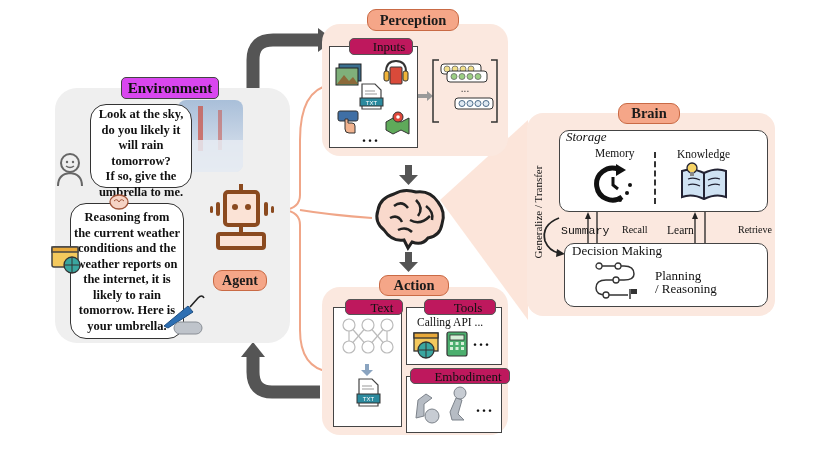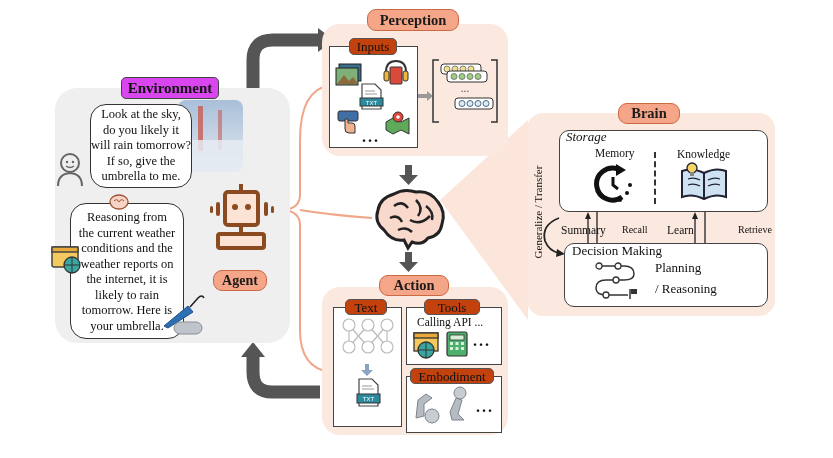--- a/index.html
+++ b/index.html
@@ -1,24 +1,24 @@
 <!DOCTYPE html>
 <html><head>
 <meta charset="utf-8">
 <style>
   html, body { margin:0; padding:0; background:#ffffff; }
   body { width:833px; height:458px; position:relative; overflow:hidden; font-family:"Liberation Serif", serif; color:#111; }
   .abs { position:absolute; }
   .env-panel { left:55px; top:88px; width:235px; height:255px; background:#efefef; border-radius:22px; }
   .label-box { position:absolute; border:1.5px solid #444; border-radius:5px; background:#d946ef; font-weight:bold; text-align:center; }
   .orange-label { position:absolute; background:#f5a688; border:1.5px solid #c96a45; border-radius:9px; font-weight:bold; text-align:center; color:#1b1b1b; }
-  .bubble { position:absolute; background:#fff; border:1.5px solid #333; border-radius:16px; text-align:center; font-size:12.5px; line-height:15.5px; }
+  .bubble { position:absolute; background:#fff; border:1.5px solid #333; border-radius:16px; text-align:center; font-size:12.5px; line-height:15.5px;font-weight:bold; }
   .panel-peach { position:absolute; background:#fbe8df; border-radius:18px; }
   .inner-box { position:absolute; background:#fff; border:1.5px solid #444; }
-  .tab-label { position:absolute; background:#c2410c; border:1.5px solid #555; border-radius:5px; font-size:13px; text-align:center; line-height:15px; }
+  .tab-label { position:absolute; background:#be185d; border:1.5px solid #555; border-radius:5px; font-size:13px; text-align:center; line-height:15px;padding-left:16px; }
   .txt { position:absolute; white-space:nowrap; }
   .brain-panel { left:527px; top:113px; width:248px; height:203px; background:#fbe8df; border-radius:16px; }
   .white-rbox { position:absolute; background:#fff; border:1.5px solid #444; border-radius:10px; }
 </style>
 </head>
 <body>
 
 <svg class="abs" style="left:0;top:0;" width="833" height="458">
 
   <path d="M253 92 L253 60 Q253 40 273 40 L318 40" stroke="#555" stroke-width="13" fill="none"></path>
@@ -207,38 +207,38 @@
     <polygon points="58,106 61,99 64,106" fill="#222"></polygon>
   <line x1="70" y1="99" x2="70" y2="139" stroke="#222" stroke-width="1.3"></line>
     <polygon points="67,138 70,145 73,138" fill="#222"></polygon>
   <line x1="168" y1="105" x2="168" y2="145" stroke="#222" stroke-width="1.3"></line>
     <polygon points="165,106 168,99 171,106" fill="#222"></polygon>
   <line x1="178" y1="99" x2="178" y2="139" stroke="#222" stroke-width="1.3"></line>
     <polygon points="175,138 178,145 181,138" fill="#222"></polygon>
   <path d="M32 105 Q14 112 18 128 Q22 138 32 140" fill="none" stroke="#222" stroke-width="1.8"></path>
   <polygon points="30,136 38,141 29,144" fill="#222"></polygon>
 </svg>
-<div class="txt" style="left:561px;top:224px;font-size:11.5px;">Summary</div>
+<div class="txt" style="left:561px;top:224px;font-size:11.5px;font-family:Liberation Mono, monospace;">Summary</div>
 <div class="txt" style="left:622px;top:224px;font-size:10px;">Recall</div>
 <div class="txt" style="left:667px;top:224px;font-size:11.5px;">Learn</div>
 <div class="txt" style="left:738px;top:224px;font-size:10px;">Retrieve</div>
 <div class="txt" style="left:483px;top:206px;font-size:11px;transform:rotate(-90deg);transform-origin:center;width:110px;text-align:center;">Generalize / Transfer</div>
 
 <div class="white-rbox" style="left:564px;top:243px;width:202px;height:62px;"></div>
 <div class="txt" style="left:572px;top:243px;font-size:13px;">Decision Making</div>
 <svg class="abs" style="left:594px;top:262px;" width="48" height="38">
   <circle cx="5" cy="4" r="3" fill="#fff" stroke="#333" stroke-width="1.3"></circle>
   <path d="M8 4 H30 Q40 4 40 12 Q40 18 30 18 H12 Q2 18 2 26 Q2 33 12 33 H34" fill="none" stroke="#333" stroke-width="1.5"></path>
   <circle cx="24" cy="4" r="3" fill="#fff" stroke="#333" stroke-width="1.3"></circle>
   <circle cx="22" cy="18" r="3" fill="#fff" stroke="#333" stroke-width="1.3"></circle>
   <circle cx="12" cy="33" r="3" fill="#fff" stroke="#333" stroke-width="1.3"></circle>
   <line x1="36" y1="27" x2="36" y2="37" stroke="#333" stroke-width="1.5"></line>
   <rect x="37" y="27" width="6" height="5" fill="#333"></rect>
 </svg>
-<div class="txt" style="left:655px;top:260px;font-size:13px;">Planning</div>
+<div class="txt" style="left:655px;top:268px;font-size:13px;">Planning</div>
 <div class="txt" style="left:655px;top:281px;font-size:13px;">/ Reasoning</div>
 
 <div class="panel-peach" style="left:322px;top:287px;width:186px;height:148px;"></div>
 <div class="orange-label" style="left:379px;top:275px;width:68px;height:19px;font-size:14.5px;line-height:19px;">Action</div>
 
 <div class="inner-box" style="left:333px;top:307px;width:67px;height:118px;"></div>
 <div class="tab-label" style="left:345px;top:299px;width:40px;height:14px;">Text</div>
 <svg class="abs" style="left:341px;top:318px;" width="54" height="36">
   <g fill="#fff" stroke="#bbb" stroke-width="1.2">
     <line x1="8" y1="7" x2="8" y2="29"></line>

